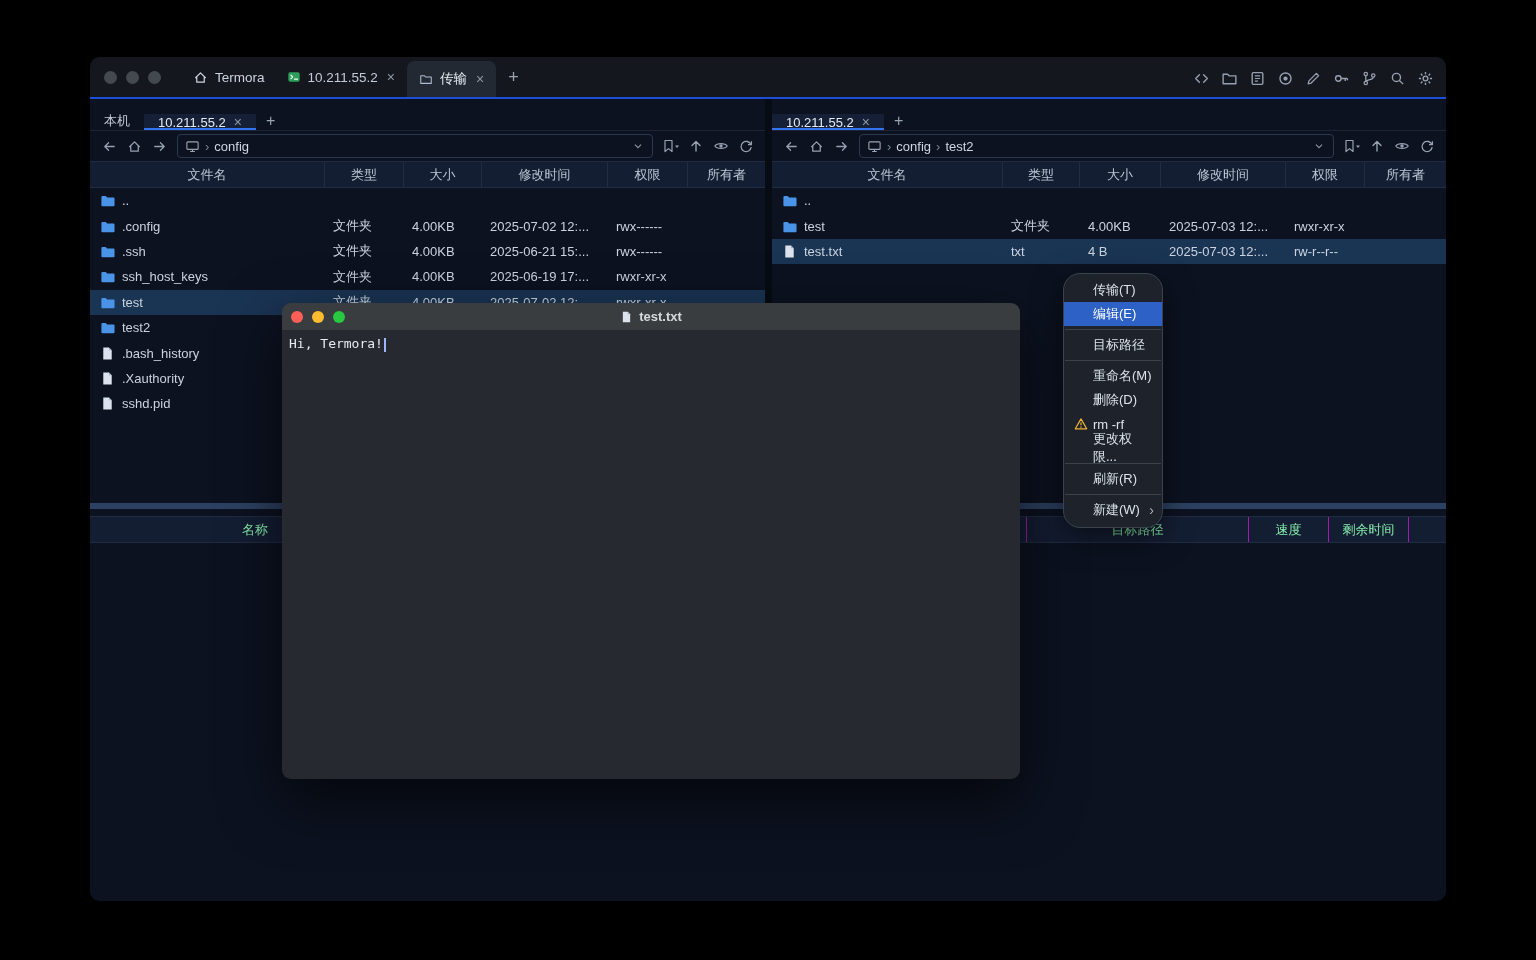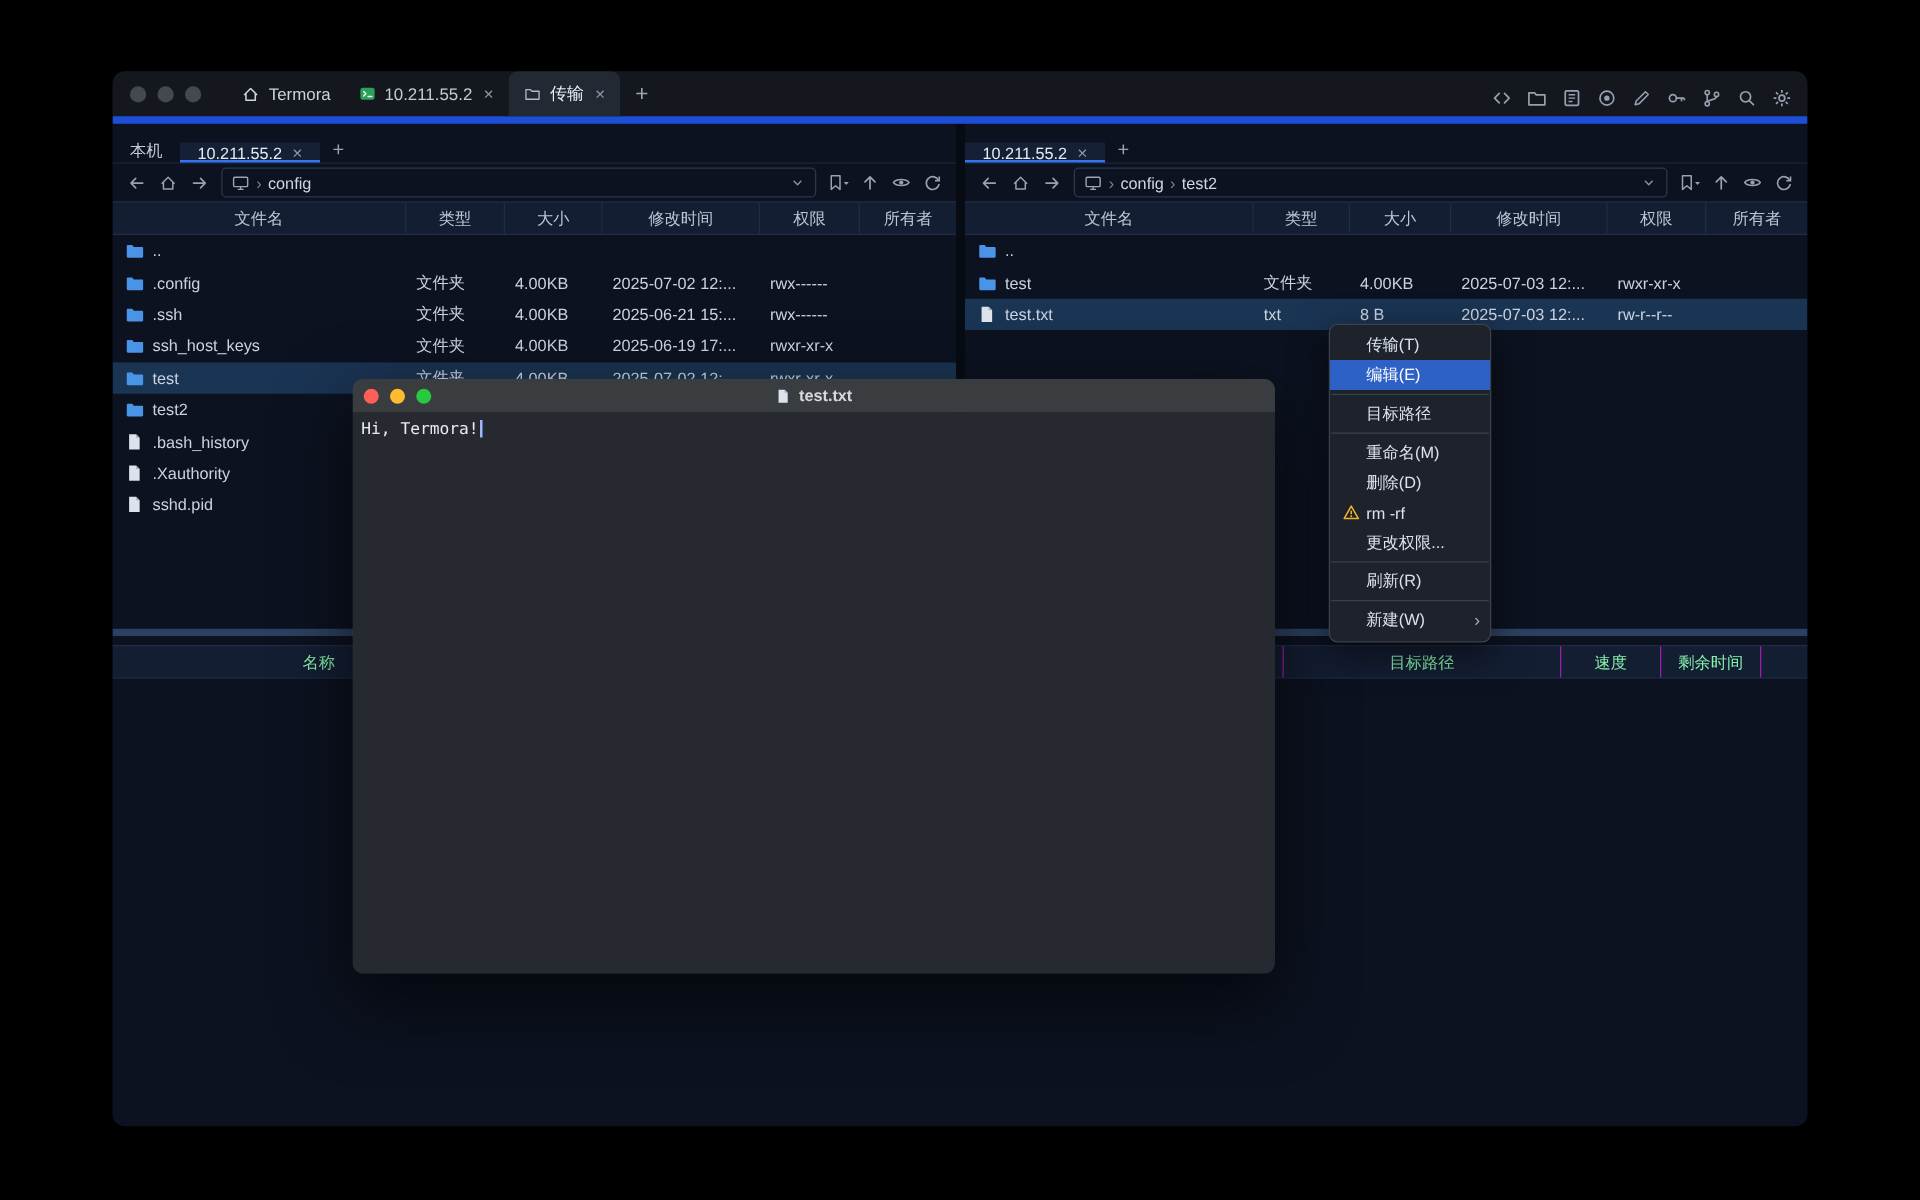--- a/index.html
+++ b/index.html
@@ -4,21 +4,21 @@
 <style>
   * { margin:0; padding:0; box-sizing:border-box; }
   html,body { width:1536px; height:960px; background:#000; overflow:hidden;
     font-family:"Liberation Sans","DejaVu Sans",sans-serif; color:#d3dae4; }
 
   .app-window { position:absolute; left:90px; top:57px; width:1356px; height:844px;
     background:#0c1220; border-radius:10px; overflow:hidden; display:flex; flex-direction:column;
     box-shadow:0 25px 70px rgba(0,0,0,.7); }
 
   
-  .titlebar { height:42px; background:#14171e; border-bottom:6px solid #1d4ed8;
+  .titlebar { height:42px; background:#14171e; border-bottom:2px solid #1d4ed8;
     display:flex; align-items:center; flex:none; position:relative; }
   .traffic { display:flex; gap:9px; margin-left:14px; }
   .dot { width:13px; height:13px; border-radius:50%; background:#44484f; }
   .app-tab { display:flex; align-items:center; gap:7px; margin-left:22px; padding:0 10px;
     color:#cdd4df; font-size:13.5px; height:42px; }
   .win-tab { display:flex; align-items:center; gap:7px; padding:0 12px; height:42px;
     font-size:13.5px; color:#c3cbd7; }
   .win-tab .close, .ptab .close { color:#8e97a6; font-size:14px; margin-left:2px; }
   .win-tab.active { background:#232933; height:36px; align-self:flex-end; border-radius:7px 7px 0 0; color:#e9eef5; }
   .new-tab { color:#9aa3b2; font-size:18px; padding:0 12px; }
@@ -85,22 +85,22 @@
   .edot.yellow { background:var(--traffic-yellow,#febc2e); }
   .edot.green { background:var(--traffic-green,#28c840); }
   .editor-title { position:absolute; left:0; right:0; top:0; bottom:0; display:flex; justify-content:center;
     align-items:center; gap:6px; font-size:13px; font-weight:bold; color:#d6dade; }
   .editor-title .ic { width:13px; height:14px; }
   .editor-body { flex:1; background:#26292f; padding:6px 7px;
     font-family:"DejaVu Sans Mono","Liberation Mono",monospace; font-size:13px; color:#e8ecf2; }
   .cursor { display:inline-block; width:2px; height:14px; background:#9db7ff; vertical-align:middle; margin-left:1px; }
 
   
-  .context-menu { position:absolute; left:1063px; top:259px; width:130px; background:#1d222b;
-    border:1px solid #3a424e; border-radius:7px; padding:4px 0 5px; z-index:30;
+  .context-menu { position:absolute; left:1063px; top:273px; width:100px; background:#1d222b;
+    border:1px solid #3a424e; border-radius:17px; padding:4px 0 5px; z-index:30;
     box-shadow:0 10px 30px rgba(0,0,0,.55); }
   .menu-item { height:24px; display:flex; align-items:center; font-size:13px; color:#dde3ec; padding:0 8px 0 10px; }
   .mi-icon { width:19px; height:15px; display:flex; align-items:center; flex:none; }
   .mi-icon svg { width:14px; height:14px; }
   .menu-item.highlighted { background:var(--menu-highlight,#2d61c6); color:#fff; }
   .mi-arrow { display:none; margin-left:auto; color:#aab3c2; font-size:14px; }
   .has-submenu .mi-arrow { display:block; }
   .menu-sep { height:1px; background:#3a424e; margin:3px 1px; }
 </style>
 </head>
@@ -541,21 +541,21 @@
             <div class="fcell fname">
               <span class="ficon">
                 <svg viewBox="0 0 16 16">
                   <path d="M3.5 1.5h6l3 3v10h-9z" fill="#dde3ec"></path>
                   <path d="M9.5 1.5 12.5 4.5H9.5z" fill="#9fb0c6"></path>
                 </svg>
               </span>
               <span>test.txt</span>
             </div>
             <div class="fcell">txt</div>
-            <div class="fcell">8 B</div>
+            <div class="fcell">4 B</div>
             <div class="fcell">2025-07-03 12:...</div>
             <div class="fcell">rw-r--r--</div>
             <div class="fcell"></div>
           </div>
         </div>
     </div>
   </div>
 
   <div class="hsplitter"></div>
   <div class="tgap"></div>

